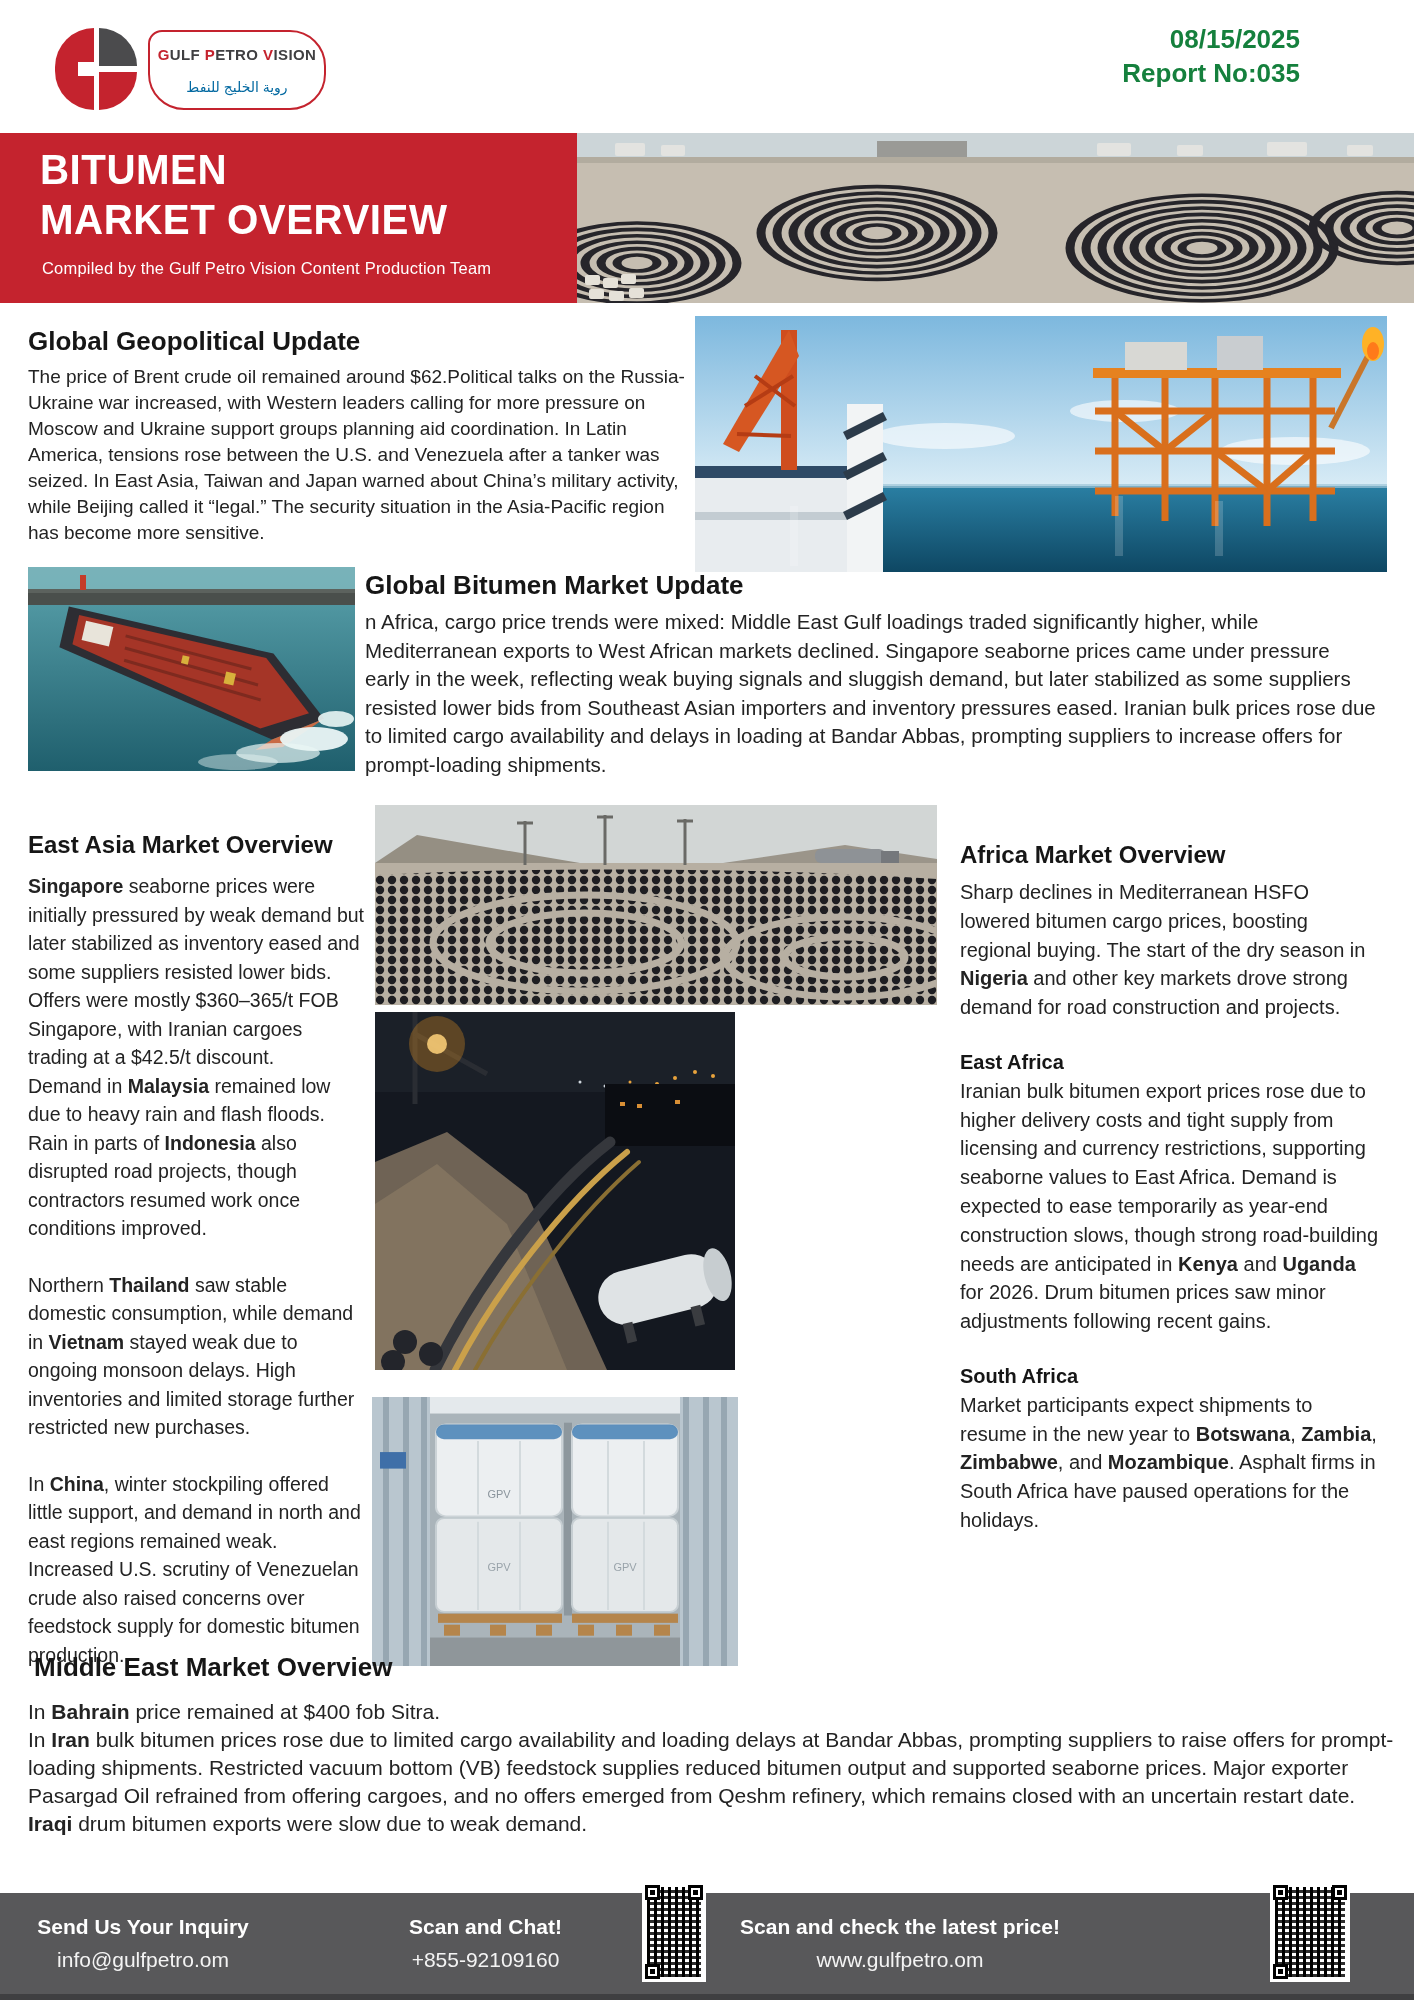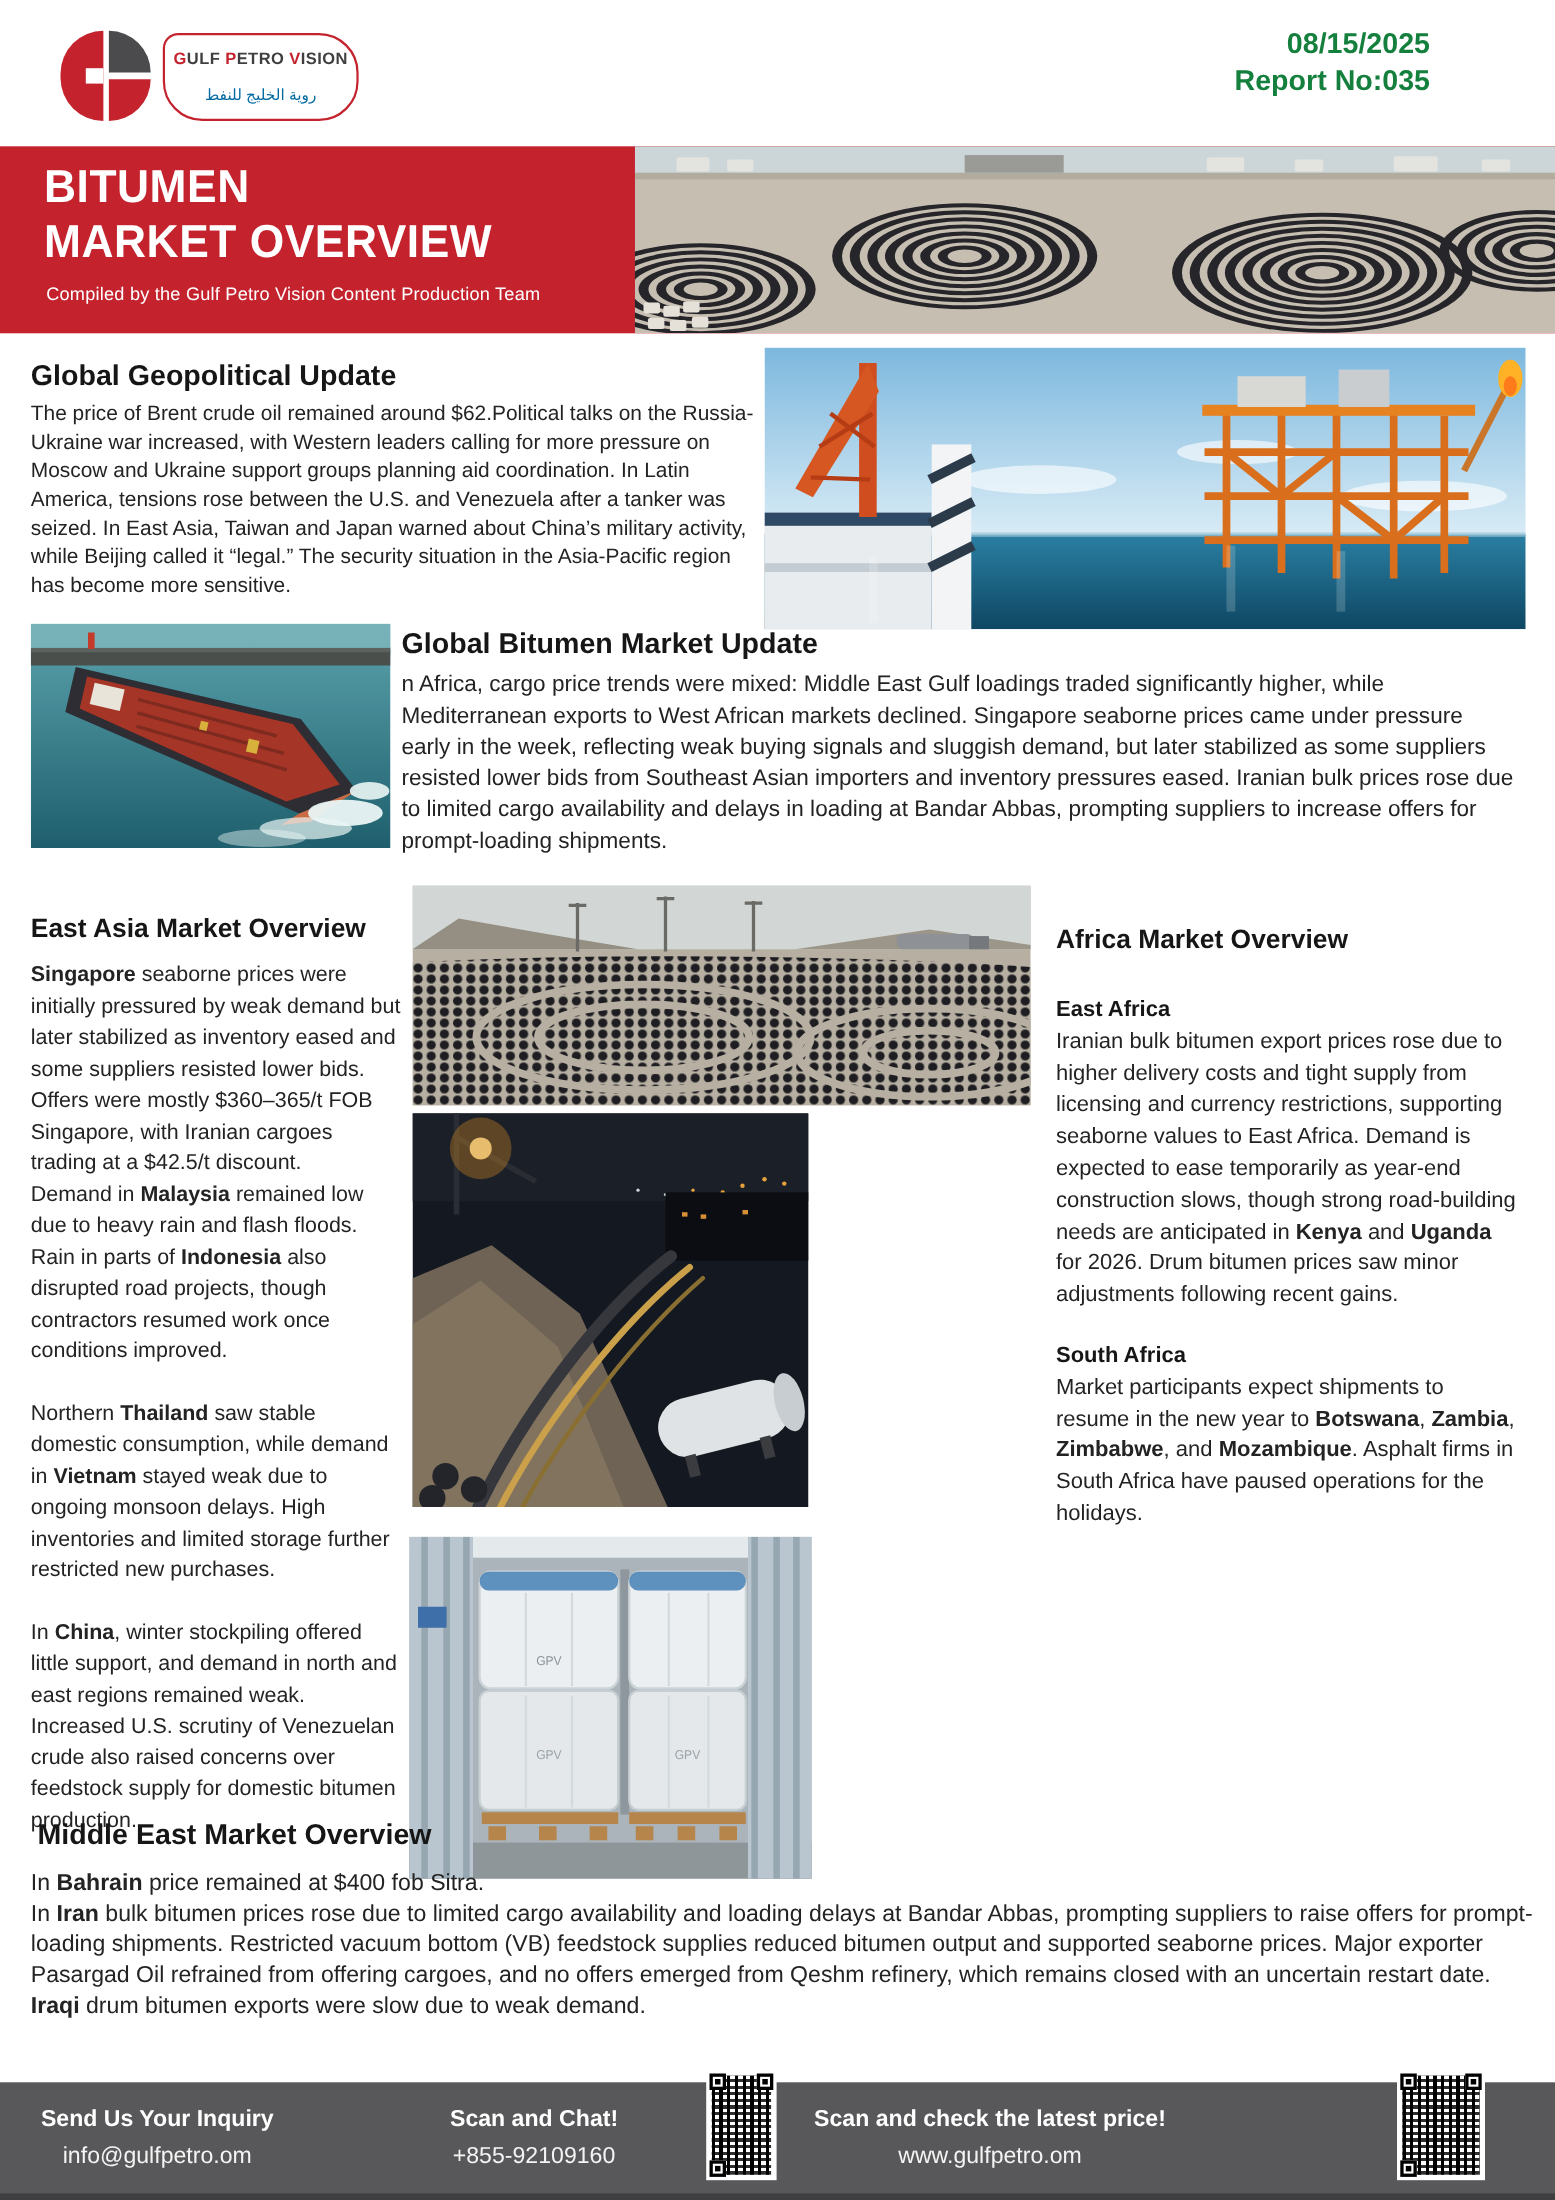--- a/index.html
+++ b/index.html
@@ -43,21 +43,21 @@
   .mkt-h   { left:365px; top:570px; }
   .mkt-b   { left:365px; top:608px; width:1012px; font-size:20.5px; line-height:28.5px; }
 
   .ea-h    { left:28px; top:831px; }
   .ea-b    { left:28px; top:872px; width:336px; font-size:19.5px; line-height:28.5px; }
   .ea-b p  { margin:0; }
   .ea-b p.gap { margin-top:28px; }
 
   .img1 { left:375px; top:805px;  width:562px; height:200px; }
   .img2 { left:375px; top:1012px; width:360px; height:358px; }
-  .img3 { left:372px; top:1397px; width:366px; height:311px; }
+  .img3 { left:372px; top:1397px; width:366px; height:269px; }
 
   .af-h    { left:960px; top:841px; }
   .af-b    { left:960px; top:878px; width:420px; font-size:20px; line-height:28.8px; }
   .af-sub-title { font-size:20px; font-weight:700; color:#161616; }
   .af-sub + .af-sub { margin-top:26px; }
 
   .me-h    { left:34px; top:1652px; }
   .me-b    { left:28px; top:1698px; width:1366px; font-size:21px; line-height:28px; }
   .me-b p  { margin:0; }
 
@@ -424,20 +424,21 @@
           <rect x="206" y="248" width="16" height="12"></rect>
           <rect x="244" y="248" width="16" height="12"></rect>
           <rect x="282" y="248" width="16" height="12"></rect>
       </g>
     </svg>
   </div>
 
   <div class="abs h2 af-h">Africa Market Overview</div>
   <div class="abs body-text af-b">
     <div class="af-sub">
+      <div><span>Sharp declines in Mediterranean HSFO lowered bitumen cargo prices, boosting regional buying. The start of the dry season in </span><span class="b">Nigeria</span><span> and other key markets drove strong demand for road construction and projects.</span></div>
     </div>
     <div class="af-sub">
       <div class="af-sub-title">East Africa</div>
       <div><span>Iranian bulk bitumen export prices rose due to higher delivery costs and tight supply from licensing and currency restrictions, supporting seaborne values to East Africa. Demand is expected to ease temporarily as year-end construction slows, though strong road-building needs are anticipated in </span><span class="b">Kenya</span><span> and </span><span class="b">Uganda</span><span> for 2026. Drum bitumen prices saw minor adjustments following recent gains.</span></div>
     </div>
     <div class="af-sub">
       <div class="af-sub-title">South Africa</div>
       <div><span>Market participants expect shipments to resume in the new year to </span><span class="b">Botswana</span><span>, </span><span class="b">Zambia</span><span>, </span><span class="b">Zimbabwe</span><span>, and </span><span class="b">Mozambique</span><span>. Asphalt firms in South Africa have paused operations for the holidays.</span></div>
     </div>
   </div>

